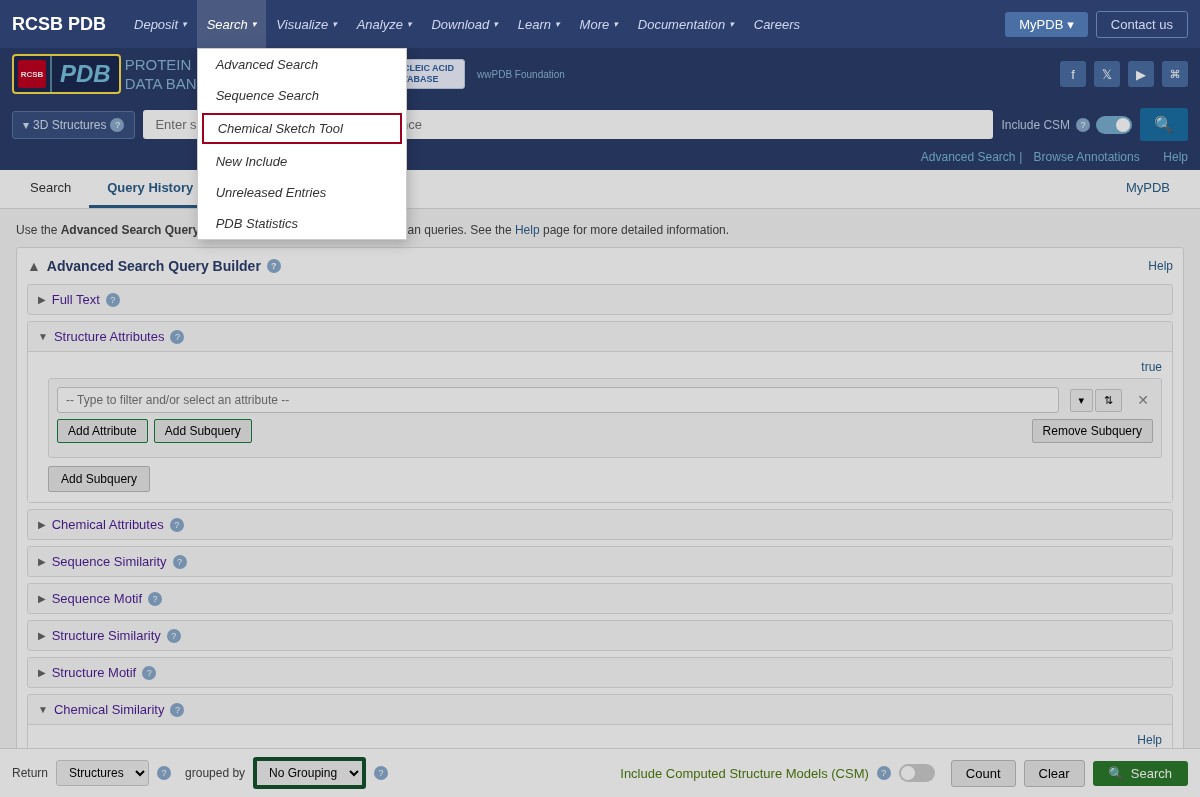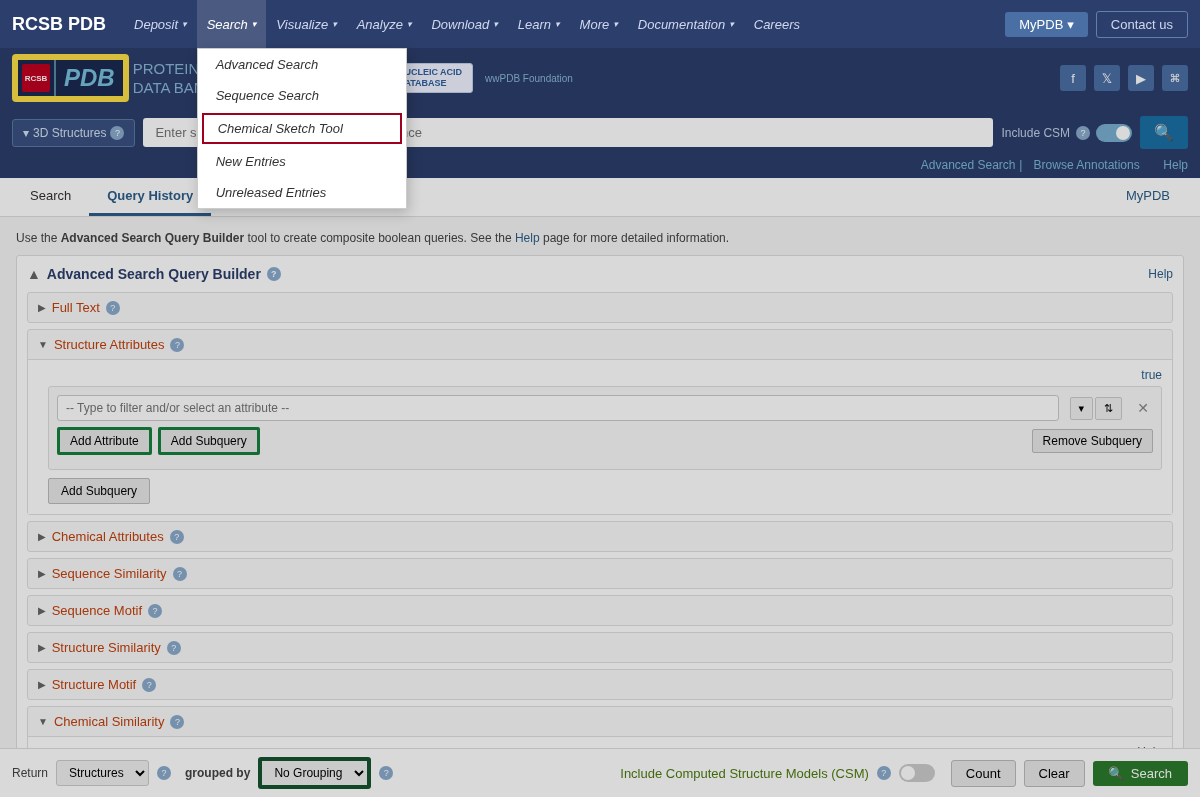--- a/index.html
+++ b/index.html
@@ -268,21 +268,21 @@
       background: #fafafa;
     }
     .section-header {
       display: flex;
       align-items: center;
       padding: 7px 10px;
       cursor: pointer;
       gap: 6px;
     }
     .section-header .collapse-tri { color: #666; font-size: 10px; }
-    .section-header .sec-title { font-size: 13px; color: #c2410c; font-weight: 500; }
+    .section-header .sec-title { font-size: 13px; color: #4c1d95; font-weight: 500; }
 
     .section-body {
       padding: 8px 10px 10px 20px;
       background: #fff;
       border-top: 1px solid #e0e0e0;
     }
 
     
     .attr-filter-row {
       display: flex;
@@ -311,21 +311,21 @@
       border-radius: 2px;
     }
     .attr-actions {
       display: flex;
       align-items: center;
       gap: 6px;
       margin-bottom: 6px;
     }
     .btn-add-attr, .btn-add-subq {
       background: #e8e8e8;
-      border: 3px solid #15803d;
+      border: 1px solid #15803d;
       padding: 4px 10px;
       cursor: pointer;
       font-size: 12px;
       border-radius: 2px;
     }
     .btn-remove-subq {
       margin-left: auto;
       background: #e8e8e8;
       border: 1px solid #bbb;
       padding: 4px 10px;
@@ -400,21 +400,21 @@
       gap: 8px;
       z-index: 50;
     }
     .return-label { font-size: 12px; color: #444; }
     .return-select {
       padding: 4px 8px;
       border: 1px solid #ccc;
       border-radius: 3px;
       font-size: 12px;
     }
-    .grouped-label { font-size: 12px; color: #444; margin-left: 6px; font-weight: bold; }
+    .grouped-label { font-size: 12px; color: #444; margin-left: 6px; }
     .grouped-select {
       padding: 4px 8px;
       border: 4px solid #14532d;
       border-radius: 3px;
       font-size: 12px;
     }
     .csm-label { font-size: 13px; color: #4d7c0f; margin-left: auto; }
     .toggle-footer {
       width: 36px;
       height: 18px;
@@ -496,22 +496,23 @@
       <span class="chevron">▾</span>
     </div>
     <div class="nav-item active" style="position:relative;">
       <span>Search</span>
       <span class="chevron">▾</span>
 
       <div class="dropdown-menu">
         <span class="dd-item">Advanced Search</span>
         <span class="dd-item">Sequence Search</span>
         <span class="dd-item highlighted">Chemical Sketch Tool</span>
-        <span class="dd-item">New Entries</span>
+        <span class="dd-item">New Include</span>
         <span class="dd-item">Unreleased Entries</span>
+        <span class="dd-item">PDB Statistics</span>
       </div>
     </div>
     <div class="nav-item">
       <span>Visualize</span>
       <span class="chevron">▾</span>
     </div>
     <div class="nav-item">
       <span>Analyze</span>
       <span class="chevron">▾</span>
     </div>
@@ -539,21 +540,21 @@
     <button class="btn-mypdb">
       <span>MyPDB</span>
       <span>▾</span>
     </button>
     <button class="btn-contact">Contact us</button>
   </div>
 </nav>
 
 <div class="logo-bar">
   <div style="display:flex;align-items:center;gap:4px;">
-    <div style="display:flex;align-items:center;border:6px solid #fde047;border-radius:4px;overflow:hidden;background:#1a2a50;">
+    <div style="display:flex;align-items:center;border:2px solid #fde047;border-radius:4px;overflow:hidden;background:#1a2a50;">
       <div style="padding:4px;border-right:2px solid #5a8a9f;">
         <div style="width:28px;height:28px;background:#c00020;border-radius:2px;display:flex;align-items:center;justify-content:center;">
           <span style="color:#fff;font-size:8px;font-weight:bold;">RCSB</span>
         </div>
       </div>
       <div style="padding:4px 8px;">
         <span style="color:#7ac0dd;font-size:24px;font-weight:bold;font-style:italic;">PDB</span>
       </div>
     </div>
     <div style="color:#8ab8d8;font-size:15px;line-height:1.3;">

